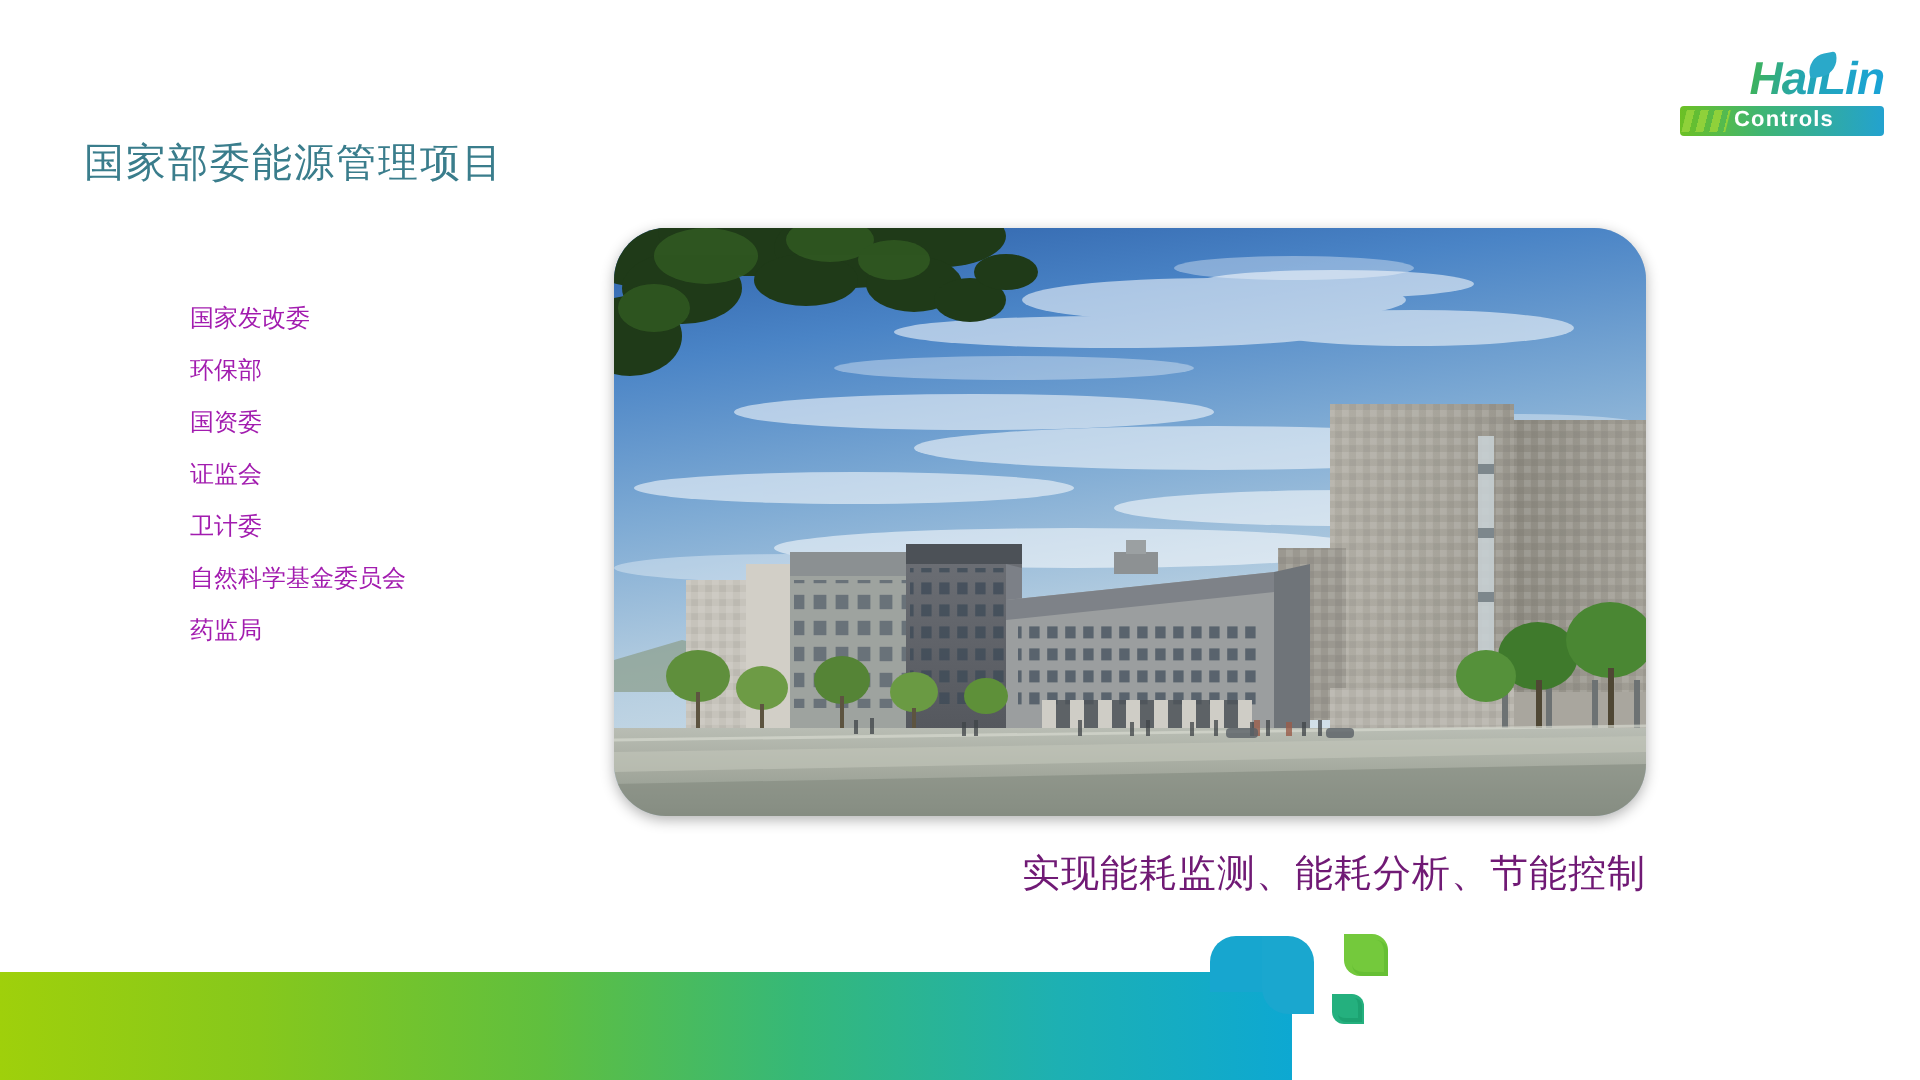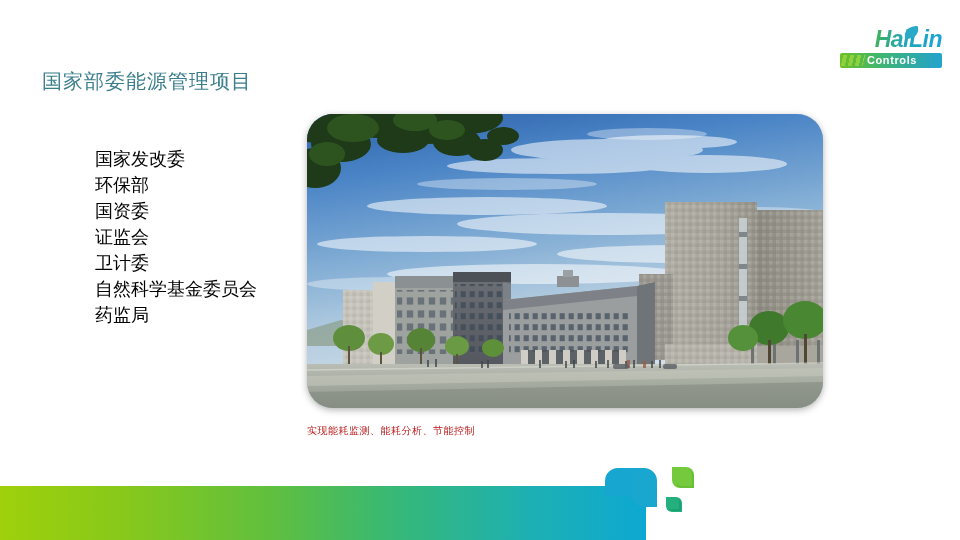--- a/index.html
+++ b/index.html
@@ -102,23 +102,23 @@
   
   #ministry-list {
     position: absolute;
     left: 95px;
     top: 146px;
     list-style: none;
     margin: 0;
     padding: 0;
   }
   #ministry-list li {
-    font-size: 18px;
+    font-size: 12px;
     line-height: 26px;
-    color: #000000;
+    color: #a21caf;
     white-space: nowrap;
   }
 
   
   #project-photo {
     position: absolute;
     left: 307px;
     top: 114px;
     width: 516px;
     height: 294px;
@@ -127,23 +127,23 @@
     box-shadow: 0 2px 7px rgba(0,0,0,0.30);
     background: #9fb6cc;
   }
   #project-photo svg { display: block; width: 100%; height: 100%; }
 
   #photo-caption {
     position: absolute;
     left: 307px;
     top: 424px;
     width: 516px;
-    text-align: left;
-    font-size: 10px;
-    color: #b91c1c;
+    text-align: right;
+    font-size: 19px;
+    color: #701a75;
     letter-spacing: 0.5px;
   }
 
   
   #footer-deco {
     position: absolute;
     left: 0;
     bottom: 0;
     width: 960px;
     height: 72px;

